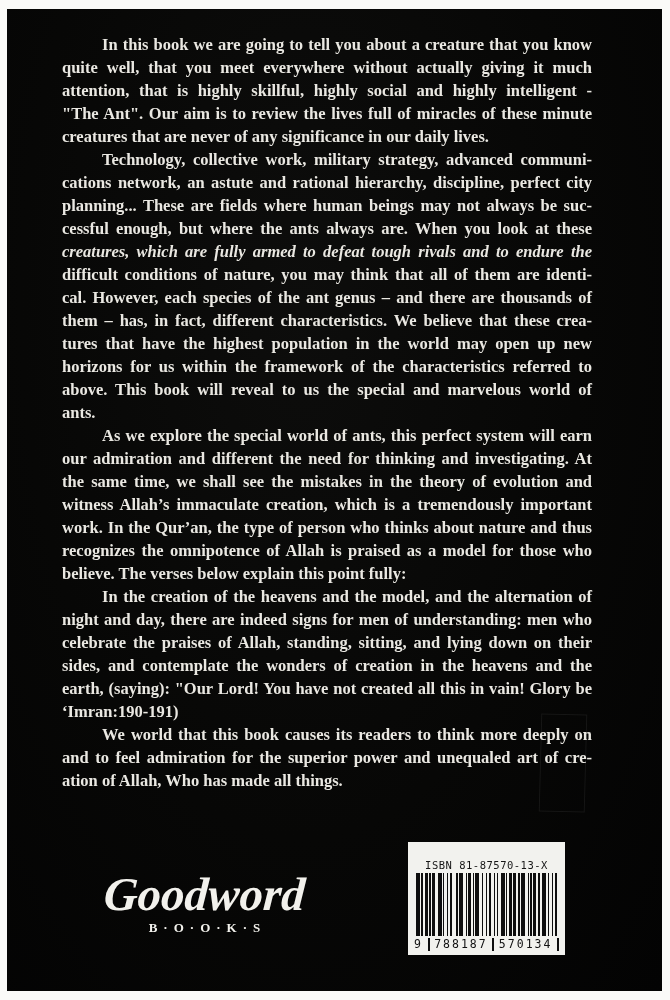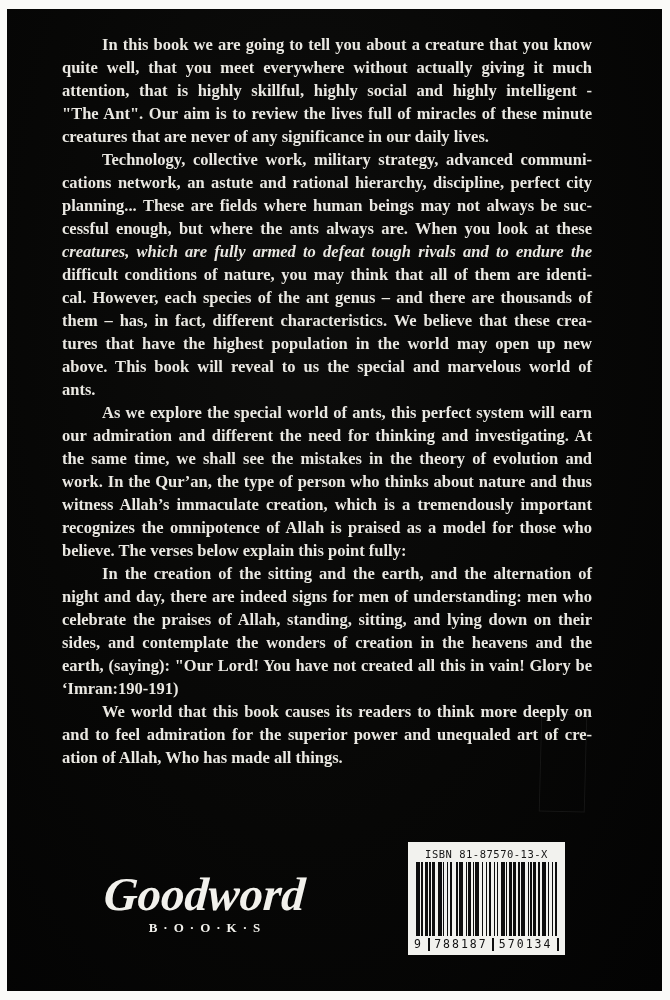--- a/index.html
+++ b/index.html
@@ -35,21 +35,21 @@
     transform:skewX(-4deg);
   }
   .logo-books{
     font-family:"Liberation Serif","DejaVu Serif",serif;
     font-size:13px;font-weight:bold;letter-spacing:6px;margin-top:1px;padding-left:6px;
   }
   
   .barcode{
     position:absolute;left:401px;top:833px;width:157px;height:113px;
     background:#f2f2ee;display:flex;flex-direction:column;box-sizing:border-box;
-    padding:6px 5px 4px;
+    padding:17px 5px 4px;
   }
   .isbn{
     font-family:"DejaVu Sans Mono","Liberation Mono",monospace;
     font-size:10.5px;color:#161616;text-align:center;white-space:nowrap;
     letter-spacing:0.5px;
   }
   .bars{
     flex:1;display:flex;align-items:stretch;margin:2px 3px 0;overflow:hidden;
   }
   .bar{background:#0e0e0e;flex-shrink:0;}
@@ -84,34 +84,35 @@
       <div class="para">
         <div class="line first" style="white-space: normal;">Technology, collective work, military strategy, advanced communi-</div>
         <div class="line" style="white-space: normal;">cations network, an astute and rational hierarchy, discipline, perfect city</div>
         <div class="line" style="white-space: normal;">planning... These are fields where human beings may not always be suc-</div>
         <div class="line" style="white-space: normal;">cessful enough, but where the ants always are. When you look at these</div>
         <div class="line" style="white-space: normal; font-style: italic;">creatures, which are fully armed to defeat tough rivals and to endure the</div>
         <div class="line" style="white-space: normal;">difficult conditions of nature, you may think that all of them are identi-</div>
         <div class="line" style="white-space: normal;">cal. However, each species of the ant genus – and there are thousands of</div>
         <div class="line" style="white-space: normal;">them – has, in fact, different characteristics. We believe that these crea-</div>
         <div class="line" style="white-space: normal;">tures that have the highest population in the world may open up new</div>
+        <div class="line" style="white-space: normal;">horizons for us within the framework of the characteristics referred to</div>
         <div class="line" style="white-space: normal;">above. This book will reveal to us the special and marvelous world of</div>
         <div class="line last" style="white-space: normal;">ants.</div>
       </div>
       <div class="para">
         <div class="line first" style="white-space: normal;">As we explore the special world of ants, this perfect system will earn</div>
         <div class="line" style="white-space: normal;">our admiration and different the need for thinking and investigating. At</div>
         <div class="line" style="white-space: normal;">the same time, we shall see the mistakes in the theory of evolution and</div>
+        <div class="line" style="white-space: normal;">witness Allah’s immaculate creation, which is a tremendously important</div>
         <div class="line" style="white-space: normal;">work. In the Qur’an, the type of person who thinks about nature and thus</div>
-        <div class="line" style="white-space: normal;">witness Allah’s immaculate creation, which is a tremendously important</div>
         <div class="line" style="white-space: normal;">recognizes the omnipotence of Allah is praised as a model for those who</div>
         <div class="line last" style="white-space: normal;">believe. The verses below explain this point fully:</div>
       </div>
       <div class="para">
-        <div class="line first" style="white-space: normal;">In the creation of the sitting and the earth, and the alternation of</div>
+        <div class="line first" style="white-space: normal;">In the creation of the heavens and the model, and the alternation of</div>
         <div class="line" style="white-space: normal;">night and day, there are indeed signs for men of understanding: men who</div>
         <div class="line" style="white-space: normal; font-family: Liberation Serif, serif;">celebrate the praises of Allah, standing, sitting, and lying down on their</div>
         <div class="line" style="white-space: normal;">sides, and contemplate the wonders of creation in the heavens and the</div>
         <div class="line" style="white-space: normal;">earth, (saying): "Our Lord! You have not created all this in vain! Glory be</div>
         <div class="line last" style="white-space: normal;">‘Imran:190-191)</div>
       </div>
       <div class="para">
         <div class="line first" style="white-space: normal;">We world that this book causes its readers to think more deeply on</div>
         <div class="line" style="white-space: normal;">and to feel admiration for the superior power and unequaled art of cre-</div>
         <div class="line last" style="white-space: normal;">ation of Allah, Who has made all things.</div>

